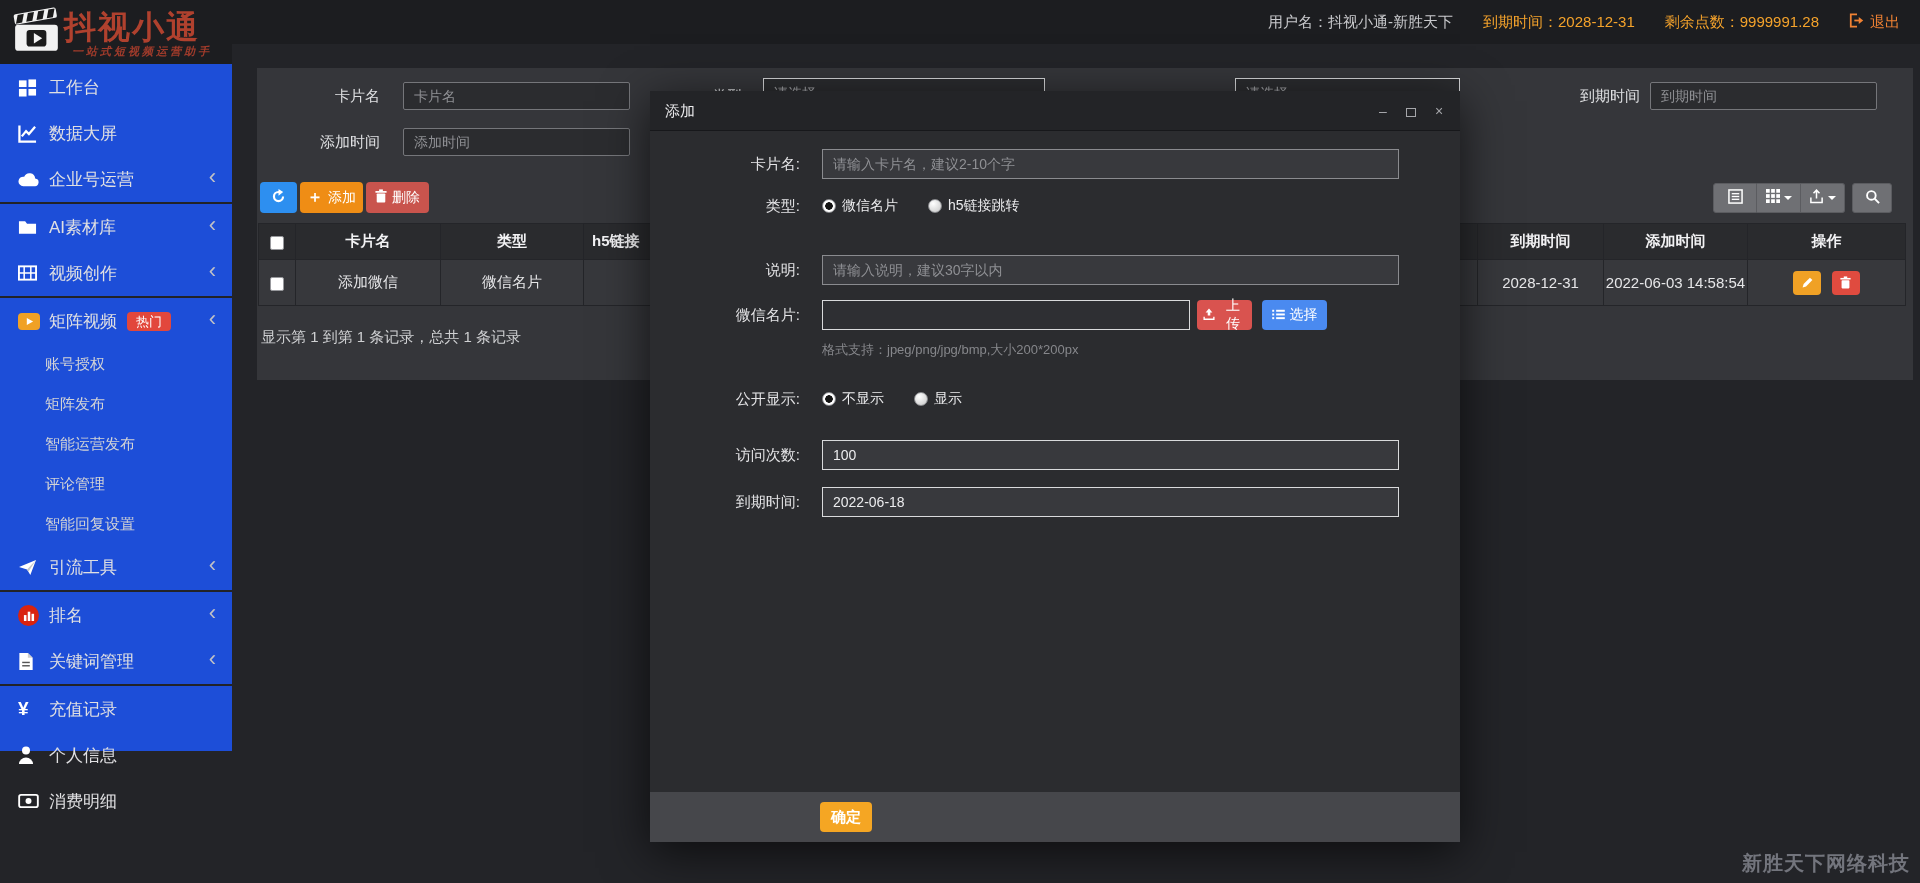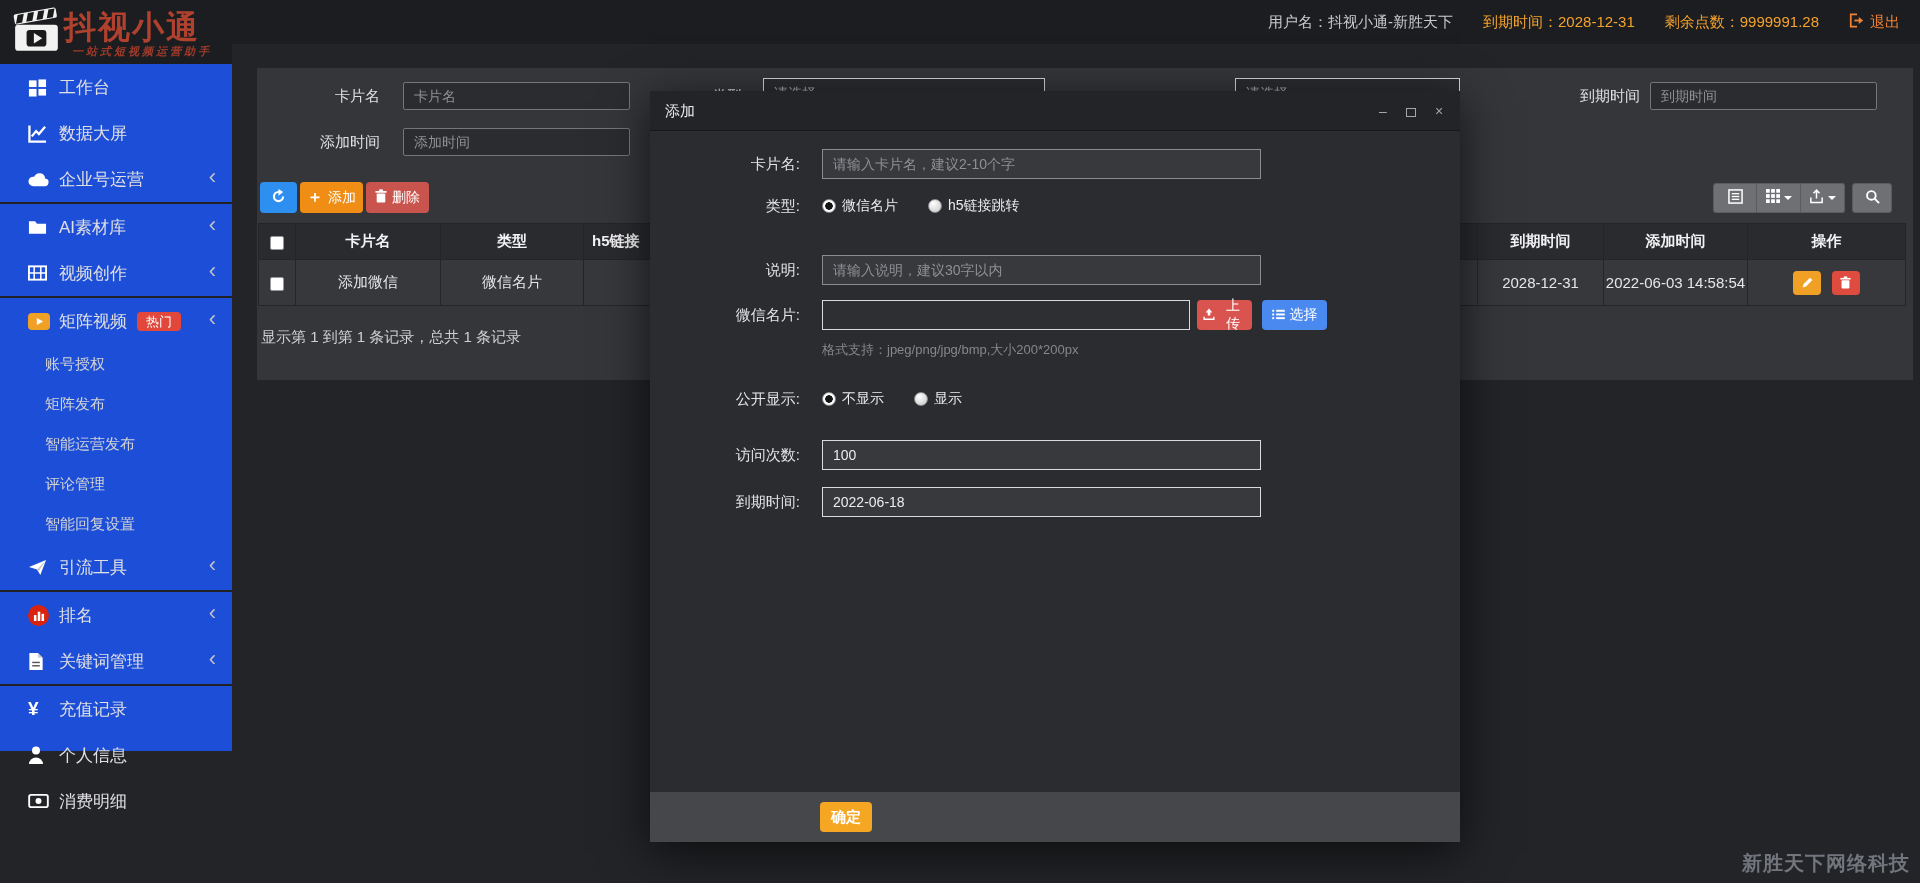--- a/index.html
+++ b/index.html
@@ -11,21 +11,21 @@
   .topbar-right{position:absolute;right:20px;top:0;height:44px;display:flex;align-items:center;gap:30px;font-size:15px;}
   .tb-user{color:#c9cacd;}
   .tb-orange{color:#f5a32b;}
   .tb-logout{color:#f08233;display:flex;align-items:center;gap:5px;cursor:pointer;}
 
   
   .sidebar{position:absolute;left:0;top:0;width:232px;height:751px;background:#1d4ed8;z-index:2;}
   .logo{height:64px;background:#1c1d20;position:relative;}
   .logo-title{position:absolute;left:64px;top:6px;font-size:32px;font-weight:bold;color:#b0412e;letter-spacing:2px;}
   .logo-sub{position:absolute;left:72px;top:44px;font-size:11px;font-weight:bold;color:#a03b2b;letter-spacing:3px;font-style:italic;}
-  .s-item{height:46px;display:flex;align-items:center;padding-left:28px;font-size:17px;color:#e0e0e2;position:relative;cursor:pointer;}
+  .s-item{height:46px;display:flex;align-items:center;padding-left:18px;font-size:17px;color:#e0e0e2;position:relative;cursor:pointer;}
   .s-ico{width:24px;margin-right:7px;display:flex;align-items:center;justify-content:flex-start;}
   .s-sub{height:40px;display:flex;align-items:center;padding-left:45px;font-size:15px;color:#d2d3d5;cursor:pointer;}
   .s-sub.active{color:#f5a32b;}
   .chev{position:absolute;right:16px;top:50%;transform:translateY(-58%);color:#c0c1c5;font-size:22px;line-height:1;}
   .s-div{height:2px;background:#222327;}
   .badge-hot{background:#e2473c;color:#fff;font-size:13px;border-radius:4px;padding:3px 9px;margin-left:10px;line-height:1;}
   .mplay{width:22px;height:17px;background:#f0a125;border-radius:4px;display:flex;align-items:center;justify-content:center;}
   .rankc{width:21px;height:21px;background:#d9230f;border-radius:50%;display:flex;align-items:center;justify-content:center;}
 
   
@@ -48,21 +48,21 @@
   .rowbtn{display:inline-flex;align-items:center;justify-content:center;width:28px;height:24px;border-radius:4px;margin:0 3px;cursor:pointer;}
 
   
   .modal{position:absolute;left:650px;top:91px;width:810px;height:751px;background:#2b2c2f;box-shadow:0 10px 45px rgba(0,0,0,.65);z-index:10;}
   .m-titlebar{position:relative;height:40px;background:#232427;border-bottom:1px solid #17181b;}
   .m-title{position:absolute;left:15px;top:0;line-height:40px;font-size:15px;color:#ececee;}
   .m-ctrls{position:absolute;right:14px;top:0;height:40px;display:flex;align-items:center;gap:14px;color:#a5a6aa;}
   .mc{width:14px;height:14px;display:flex;align-items:center;justify-content:center;font-size:14px;cursor:pointer;line-height:1;}
   .mc-max{width:10px;height:9px;border:1px solid #a5a6aa;margin-top:2px;}
   .m-label{position:absolute;left:0;width:150px;text-align:right;font-size:15px;color:#e4e4e6;line-height:30px;}
-  .m-inp{position:absolute;left:172px;width:439px;height:30px;background:#38393d;border:1px solid #8a8b8f;color:#ececee;font-size:14px;padding:0 10px;outline:none;}
+  .m-inp{position:absolute;left:172px;width:577px;height:30px;background:#38393d;border:1px solid #8a8b8f;color:#ececee;font-size:14px;padding:0 10px;outline:none;}
   .m-inp::placeholder{color:#8f9094;}
   .m-inp.bright{border-color:#d9dadc;}
   .m-radios{position:absolute;left:172px;height:30px;display:flex;align-items:center;gap:6px;font-size:14px;color:#ececee;}
   .radio{width:14px;height:14px;border-radius:50%;border:1px solid #8b8c90;background:radial-gradient(circle at 35% 30%,#ffffff,#c6c6c6);display:inline-block;cursor:pointer;}
   .radio.checked{background:radial-gradient(circle,#141414 0 3.5px,#ffffff 4px);}
   .r-gap{width:18px;}
   .m-hint{position:absolute;left:172px;font-size:13px;color:#86878b;}
   .m-btn{position:absolute;height:30px;border:none;border-radius:4px;color:#fff;font-size:14px;display:flex;align-items:center;justify-content:center;gap:5px;cursor:pointer;}
   .m-footer{position:absolute;left:0;top:701px;width:100%;height:50px;background:#46474b;}
   .m-confirm{position:absolute;left:170px;top:10px;width:52px;height:30px;background:#f5a623;border:none;border-radius:4px;color:#fff;font-size:15px;cursor:pointer;font-weight:bold;}

